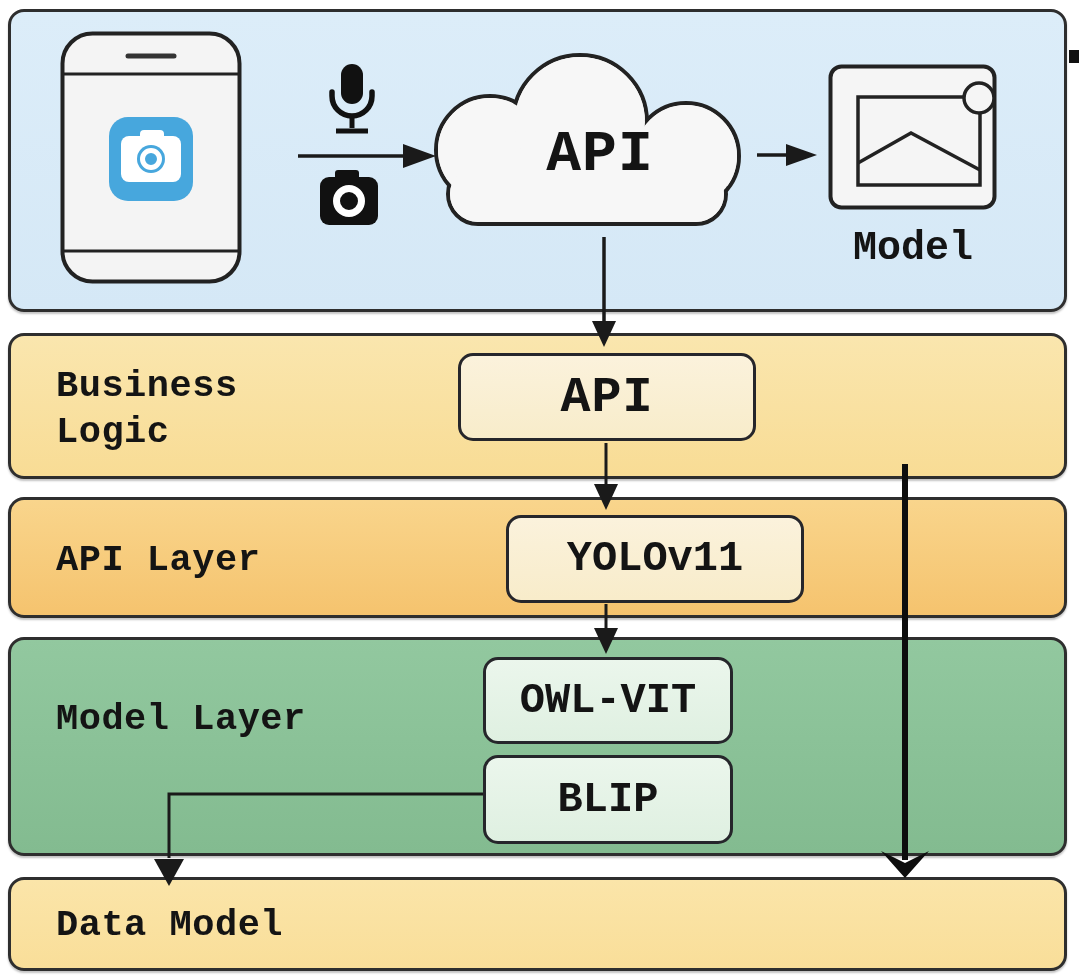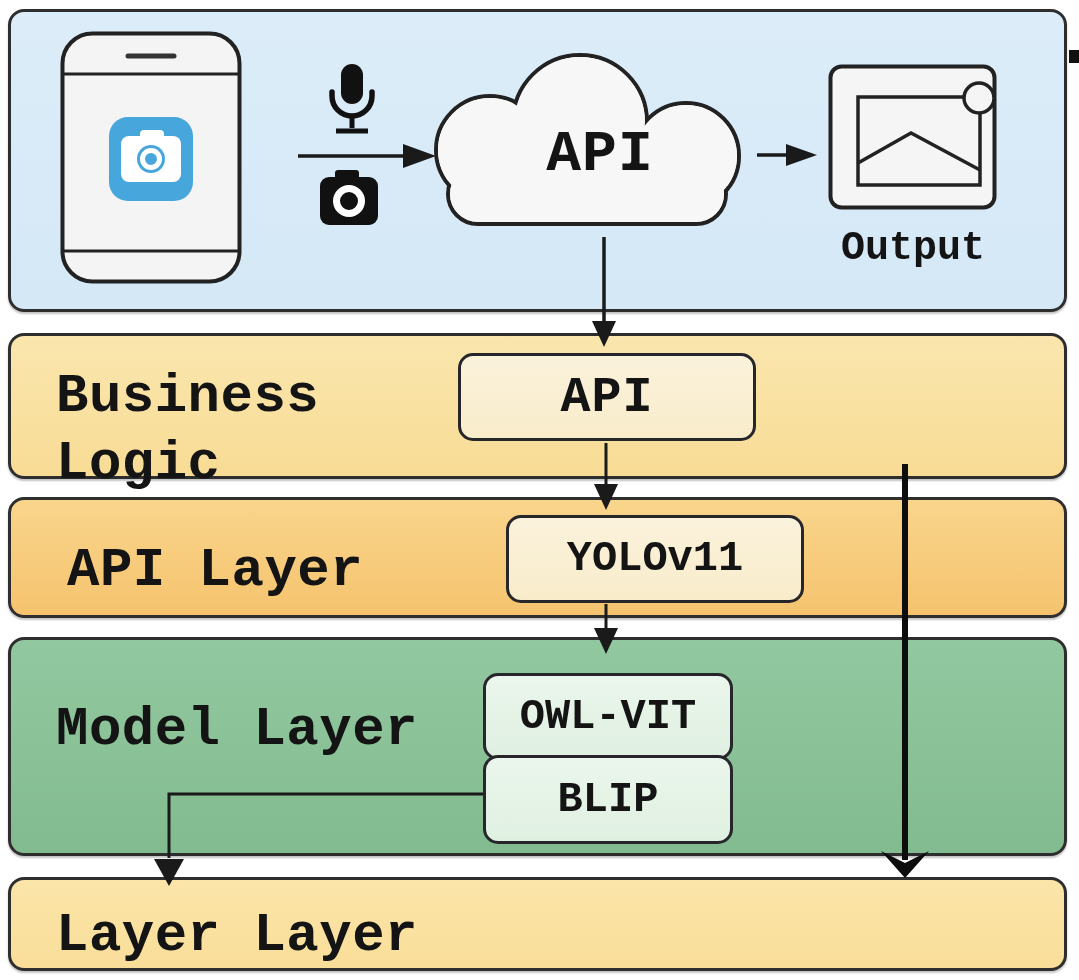--- a/index.html
+++ b/index.html
@@ -20,44 +20,44 @@
   }
   #band-client{left:8px;top:9px;width:1059px;height:303px;background:linear-gradient(180deg,#DCEDF9,#D5E8F6);}
   #band-business{left:8px;top:333px;width:1059px;height:146px;background:linear-gradient(180deg,#FAE6AE,#F8DC95);}
   #band-api{left:8px;top:497px;width:1059px;height:121px;background:linear-gradient(180deg,#F9D58C,#F5C36E);}
   #band-model{left:8px;top:637px;width:1059px;height:219px;background:linear-gradient(180deg,#92C89F,#83BB90);}
   #band-data{left:8px;top:877px;width:1059px;height:94px;background:linear-gradient(180deg,#FBE5A9,#F9DE99);}
 
   .layer-label{
     position:absolute;
     font-weight:700;
-    font-size:54px;
+    font-size:37px;
     line-height:1.24;
     letter-spacing:.5px;
     color:#141414;
   }
   #label-business{left:56px;top:364px;width:250px;}
-  #label-api-layer{left:56px;top:538px;margin-left:11px;}
+  #label-api-layer{left:56px;top:538px;}
   #label-model-layer{left:56px;top:697px;}
   #label-data-layer{left:56px;top:903px;}
 
   .node-box{
     position:absolute;
     box-sizing:border-box;
     border:3.5px solid #26262b;
     border-radius:15px;
     display:flex;align-items:center;justify-content:center;
     font-weight:700;
     color:#141414;
   }
   .cream{background:linear-gradient(180deg,#FBF2DC,#F8ECCA);}
   .greenbox{background:linear-gradient(180deg,#EBF6EC,#DFF0E1);}
   #box-api{left:458px;top:353px;width:298px;height:88px;font-size:50px;letter-spacing:1px;}
   #box-yolo{left:458px;top:515px;width:298px;height:88px;font-size:42px;margin-left:48px;}
-  #box-owl{left:483px;top:657px;width:250px;height:87px;font-size:42px;margin-top:16px;}
+  #box-owl{left:483px;top:657px;width:250px;height:87px;font-size:42px;}
   #box-blip{left:483px;top:755px;width:250px;height:89px;font-size:42px;text-align:center;}
 
   .abs{position:absolute;}
   #cloud-label{
     left:535px;top:124px;width:130px;height:60px;
     display:flex;align-items:center;justify-content:center;
     font-weight:700;font-size:58px;letter-spacing:1px;
   }
   #output-label{
     left:822px;top:226px;width:182px;
@@ -122,28 +122,28 @@
     </g>
   </svg>
   <div id="cloud-label" class="abs">API</div>
 
   <svg class="abs" style="left:828px;top:64px;" width="169" height="146" viewBox="0 0 169 146">
     <rect x="2.5" y="2.5" width="164" height="141" rx="11" fill="#F5F5F5" stroke="#222" stroke-width="4"></rect>
     <rect x="30" y="33" width="122" height="88" fill="none" stroke="#222" stroke-width="3.5"></rect>
     <polyline points="30,99 83,69 152,106" fill="none" stroke="#222" stroke-width="3.5"></polyline>
     <circle cx="151" cy="34" r="15" fill="#F5F5F5" stroke="#222" stroke-width="3.5"></circle>
   </svg>
-  <div id="output-label" class="abs">Output</div>
+  <div id="output-label" class="abs">Model</div>
 
   <div id="edge-mark" class="abs"></div>
 
   <div id="label-business" class="layer-label">Business Logic</div>
   <div id="label-api-layer" class="layer-label">API Layer</div>
   <div id="label-model-layer" class="layer-label">Model Layer</div>
-  <div id="label-data-layer" class="layer-label">Layer Layer</div>
+  <div id="label-data-layer" class="layer-label">Data Model</div>
 
   <div id="box-api" class="node-box cream">
     <span>API</span>
   </div>
   <div id="box-yolo" class="node-box cream">
     <span>YOLOv11</span>
   </div>
   <div id="box-owl" class="node-box greenbox">
     <span>OWL-VIT</span>
   </div>

